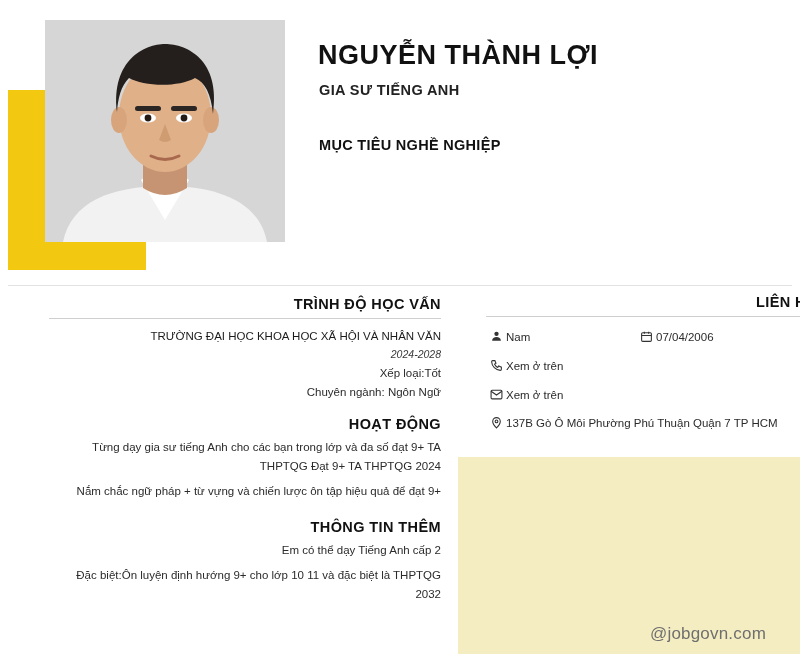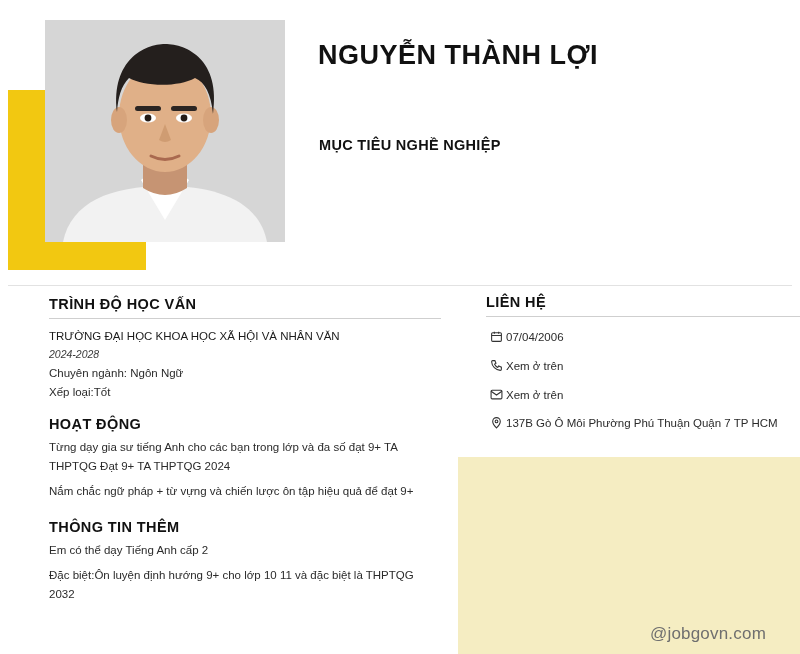--- a/index.html
+++ b/index.html
@@ -7,20 +7,21 @@
     width: 800px; height: 654px;
     background: #ffffff;
     font-family: "Liberation Sans", sans-serif;
     color: #1b1b1b;
     overflow: hidden;
   }
   #cv {
     position: relative;
     width: 800px; height: 654px;
     background: #ffffff;
+    text-align: right;
   }
 
   
   .header {
     position: relative;
     height: 275px;
   }
   .yellow-block {
     position: absolute;
     left: 8px; top: 90px;
@@ -211,34 +212,35 @@
         <circle cx="103" cy="98" r="3.4" fill="#241b16"></circle>
         <circle cx="139" cy="98" r="3.4" fill="#241b16"></circle>
 
         <path d="M120 104 L114 120 Q120 124 126 120 Z" fill="#cf9c72"></path>
 
         <path d="M106 136 Q120 143 134 136" stroke="#a9694f" stroke-width="3" fill="none" stroke-linecap="round"></path>
       </svg>
     </div>
 
     <div class="name">NGUYỄN THÀNH LỢI</div>
+    <div class="role">GIA SƯ TIẾNG ANH</div>
     <div class="objective-title">MỤC TIÊU NGHỀ NGHIỆP</div>
   </div>
 
   <div class="divider"></div>
 
   <div class="left-col">
 
     <div class="section">
       <div class="sec-title">TRÌNH ĐỘ HỌC VẤN</div>
       <div class="sec-rule"></div>
       <div class="edu-school">TRƯỜNG ĐẠI HỌC KHOA HỌC XÃ HỘI VÀ NHÂN VĂN</div>
       <div class="edu-years">2024-2028</div>
+      <div class="edu-line">Xếp loại:Tốt</div>
       <div class="edu-line">Chuyên ngành: Ngôn Ngữ</div>
-      <div class="edu-line">Xếp loại:Tốt</div>
     </div>
 
     <div class="section">
       <div class="sec-title">HOẠT ĐỘNG</div>
       <div class="bullet-line">Từng dạy gia sư tiếng Anh cho các bạn trong lớp và đa số đạt 9+ TA THPTQG Đạt 9+ TA THPTQG 2024</div>
       <div class="bullet-line">Nắm chắc ngữ pháp + từ vựng và chiến lược ôn tập hiệu quả để đạt 9+</div>
     </div>
 
     <div class="section">
       <div class="sec-title">THÔNG TIN THÊM</div>
@@ -246,20 +248,29 @@
       <div class="bullet-line">Đặc biệt:Ôn luyện định hướng 9+ cho lớp 10 11 và đặc biệt là THPTQG 2032</div>
     </div>
 
   </div>
 
   <div class="right-col">
     <div class="contact-title">LIÊN HỆ</div>
     <div class="contact-rule"></div>
 
     <div class="contact-row">
+      <div class="c-left">
+        <span class="ci">
+          <svg width="13" height="13" viewBox="0 0 24 24" fill="#333">
+              <circle cx="12" cy="7" r="4"></circle>
+              <path d="M12 13c-4.4 0-8 2.7-8 6v1h16v-1c0-3.3-3.6-6-8-6z"></path>
+            </svg>
+        </span>
+        <span class="c-text">Nam</span>
+      </div>
       <div class="c-right">
         <span class="ci">
           <svg width="13" height="13" viewBox="0 0 24 24" fill="none" stroke="#333" stroke-width="2">
               <rect x="3" y="5" width="18" height="16" rx="2"></rect>
               <path d="M3 10h18M8 3v4M16 3v4"></path>
             </svg>
         </span>
         <span class="c-text">07/04/2006</span>
       </div>
     </div>

